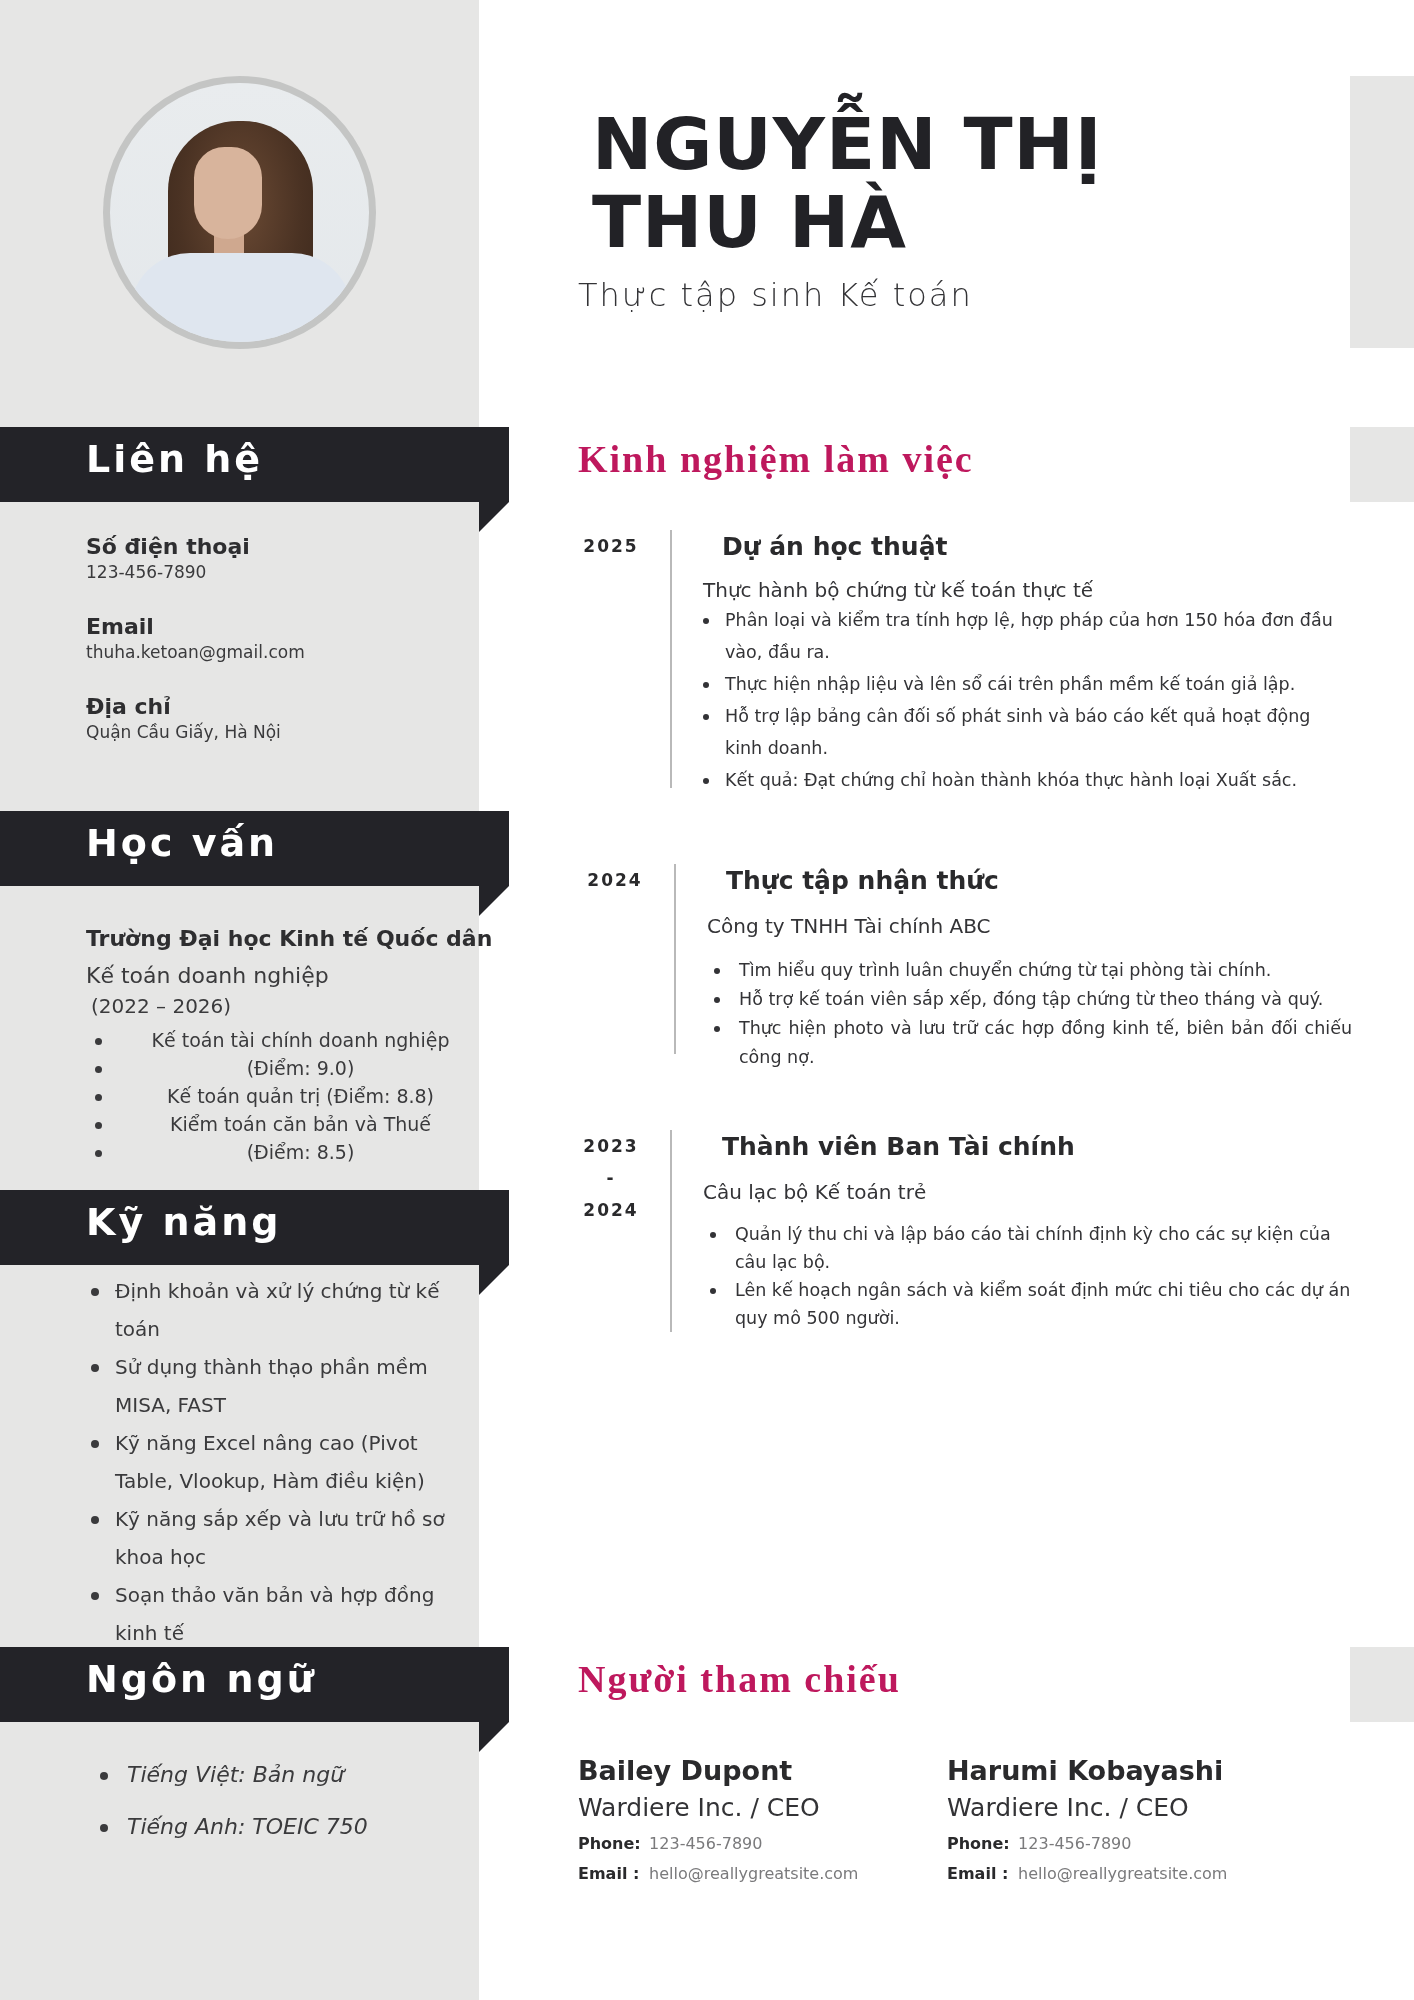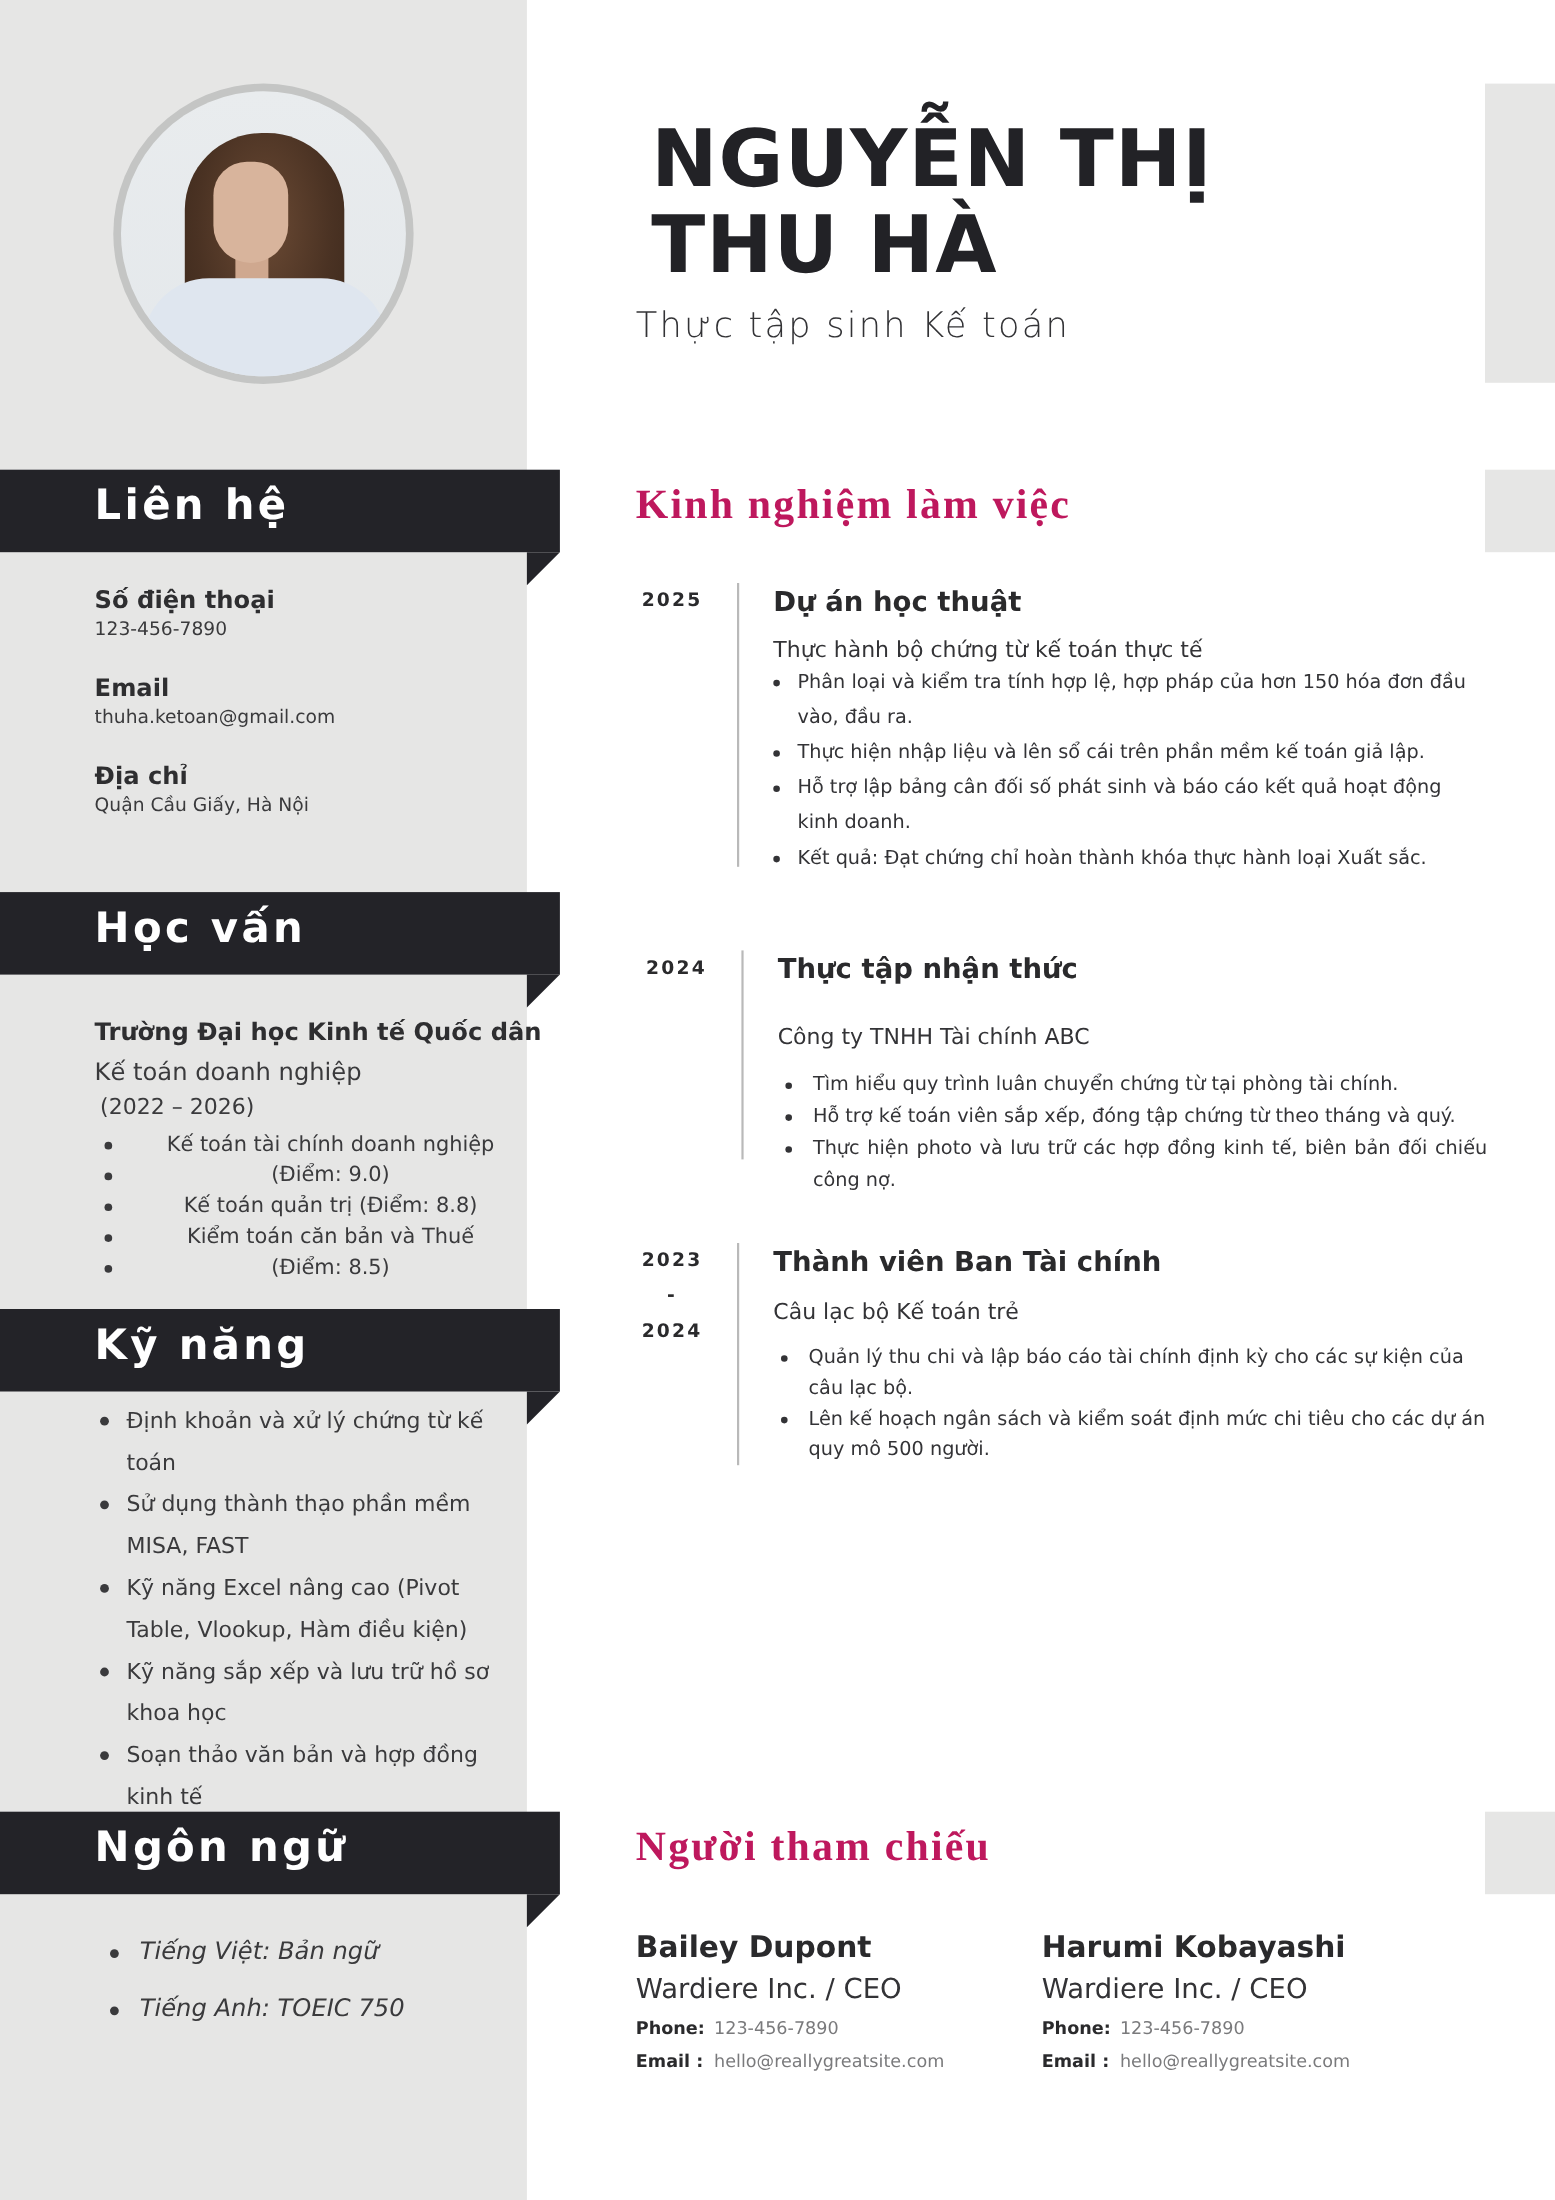--- a/index.html
+++ b/index.html
@@ -43,30 +43,30 @@
   .role { position: absolute; left: 578px; top: 276px; font-family: "DejaVu Sans", sans-serif; font-size: 32px; letter-spacing: 2px; color: #333336; font-weight: 300; text-align: right; }
 
   .rbar { position: absolute; left: 1350px; width: 64px; background: #e6e6e5; }
 
   .sec-title { position: absolute; left: 578px; font-family: Liberation Serif, serif; font-weight: bold; font-size: 38px; letter-spacing: 2px; color: #be185d; }
 
   .job { position: absolute; left: 578px; width: 780px; }
   .job .date { position: absolute; left: 0; width: 66px; text-align: center; font-family: "DejaVu Sans", sans-serif; font-weight: bold; font-size: 17px; letter-spacing: 2px; color: #2a2a2c; line-height: 32px; }
   .job .vline { position: absolute; left: 92px; top: 0; width: 2px; background: #b9b9b9; }
   .job .body { position: absolute; left: 125px; right: 0; font-family: "DejaVu Sans", sans-serif; }
-  .job .jtitle { font-weight: bold; font-size: 25px; color: #2a2a2c; line-height: 34px; }
+  .job .jtitle { font-weight: bold; font-size: 25px; color: #2a2a2c; line-height: 34px; margin-left: 19px; }
   .job .org { font-size: 20px; color: #333336; line-height: 28px; }
   .job ul { list-style: none; }
   .job li { position: relative; color: #333336; }
   .job li::before { content: ""; position: absolute; left: 0; width: 6px; height: 6px; border-radius: 50%; background: #333336; }
 
   .j1 .org { margin-top: 12px; }
   .j1 li { font-size: 17.5px; line-height: 32px; padding-left: 22px; }
   .j1 li::before { top: 14px; }
-  .j2 .org { margin-top: 30px; }
+  .j2 .org { margin-top: 14px; }
   .j2 ul { margin-top: 16px; }
   .j2 li { font-size: 17.5px; line-height: 29px; padding-left: 32px; text-align: justify; }
   .j2 li::before { left: 7px; top: 12px; }
   .j3 .org { margin-top: 14px; }
   .j3 ul { margin-top: 14px; }
   .j3 li { font-size: 17.5px; line-height: 28px; padding-left: 32px; }
   .j3 li::before { left: 7px; top: 12px; }
 
   .refs { position: absolute; left: 578px; top: 1752px; width: 780px; }
   .ref { position: absolute; top: 0; width: 360px; font-family: "DejaVu Sans", sans-serif; }

